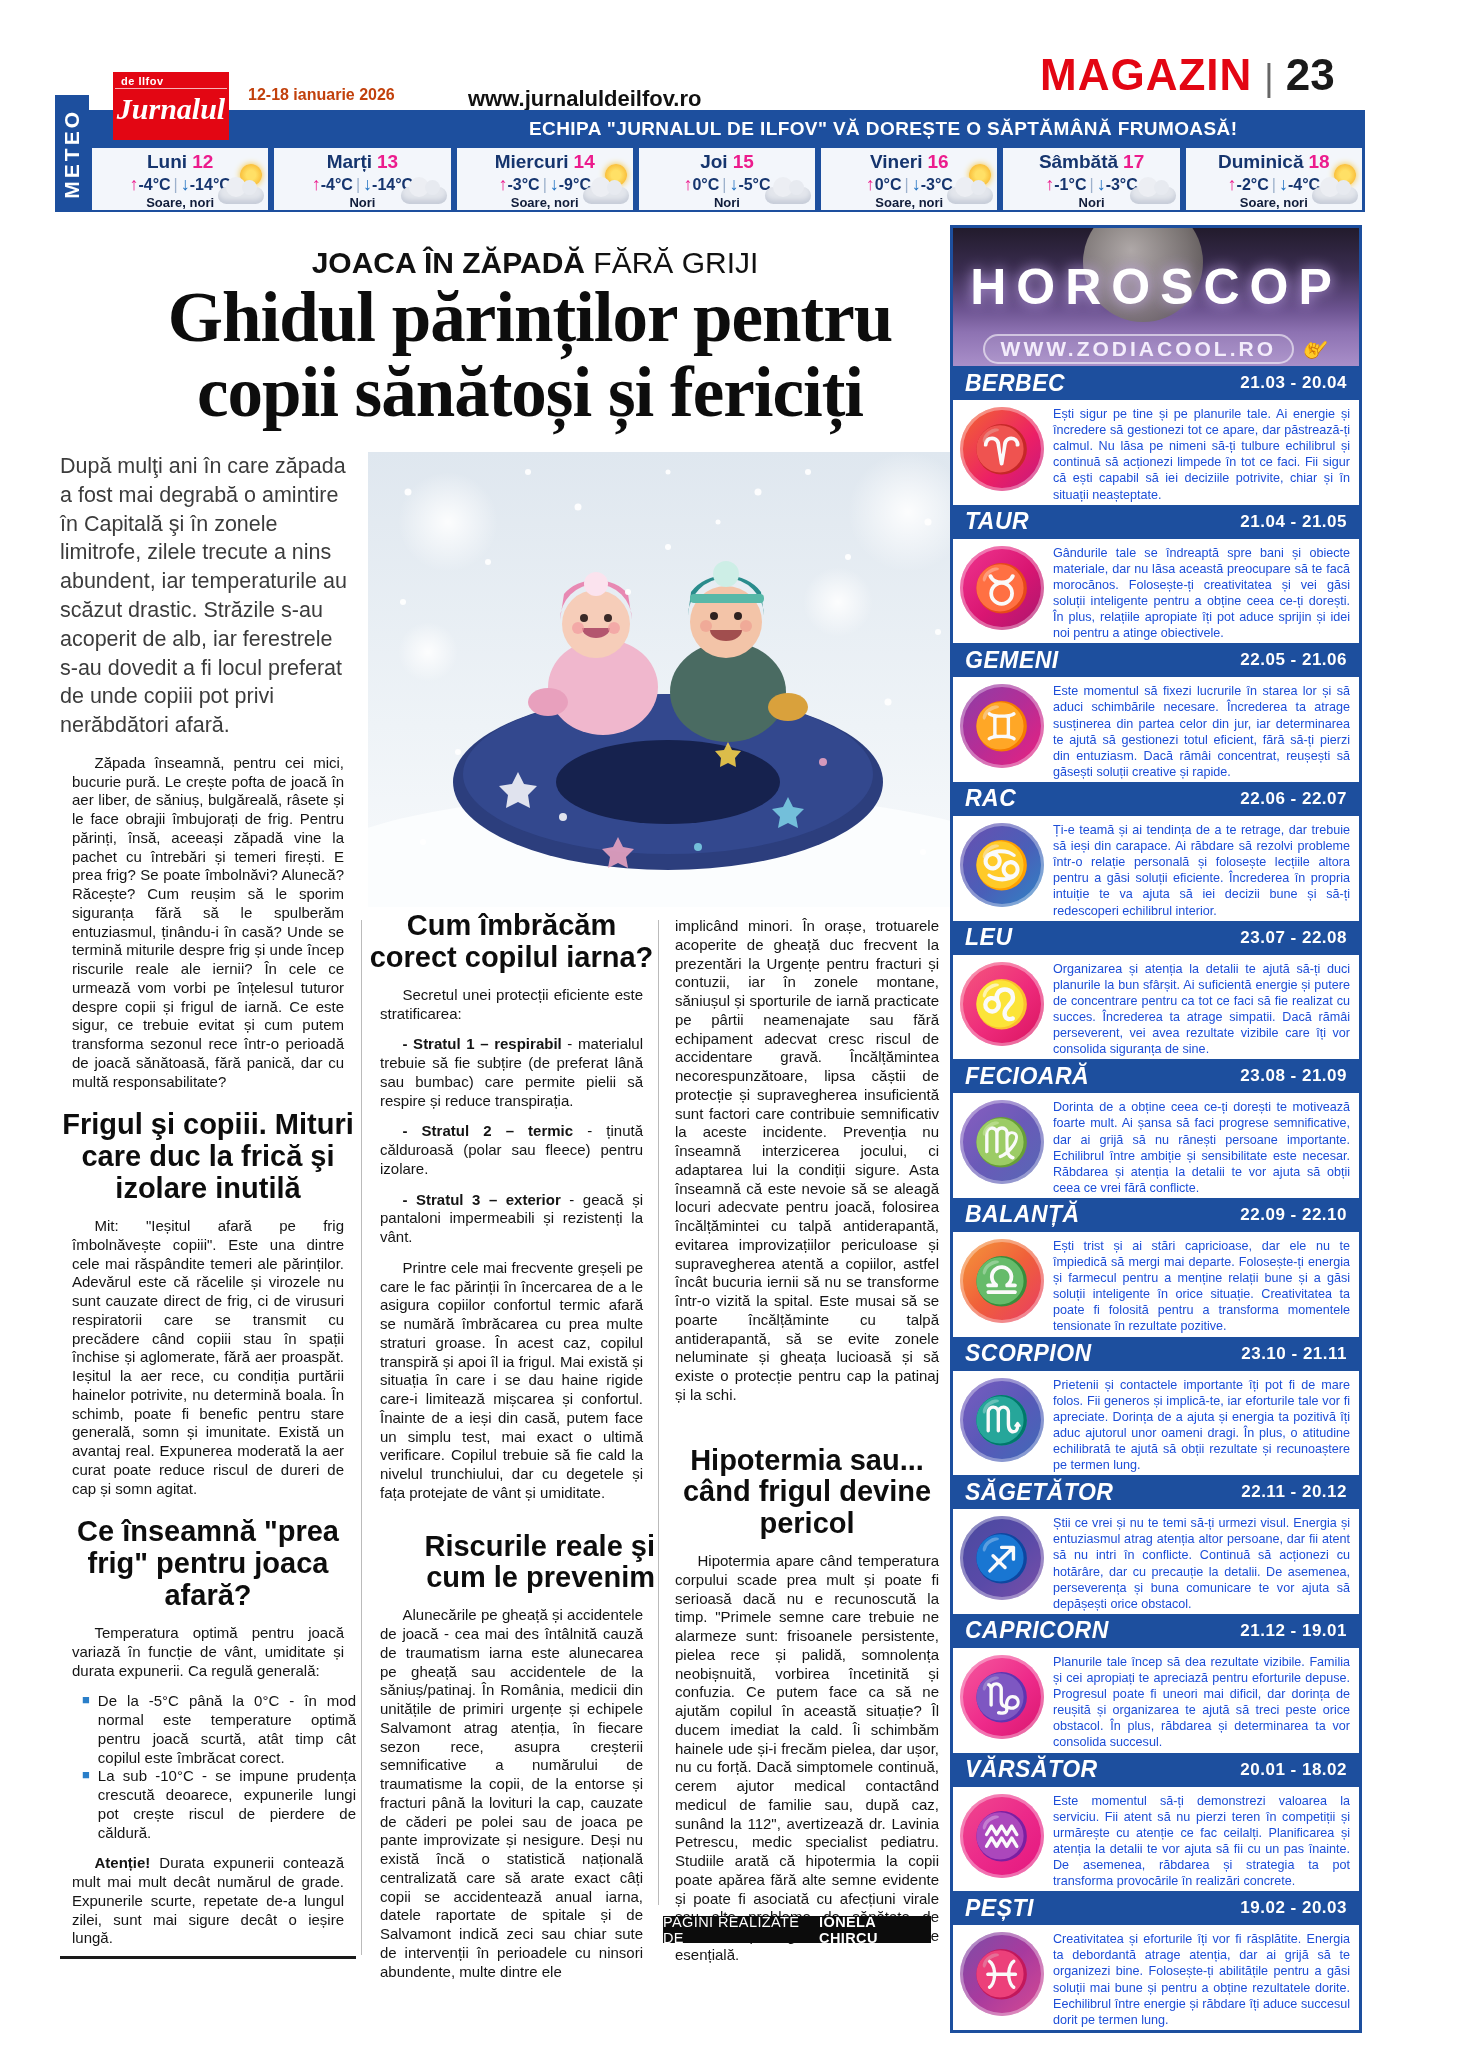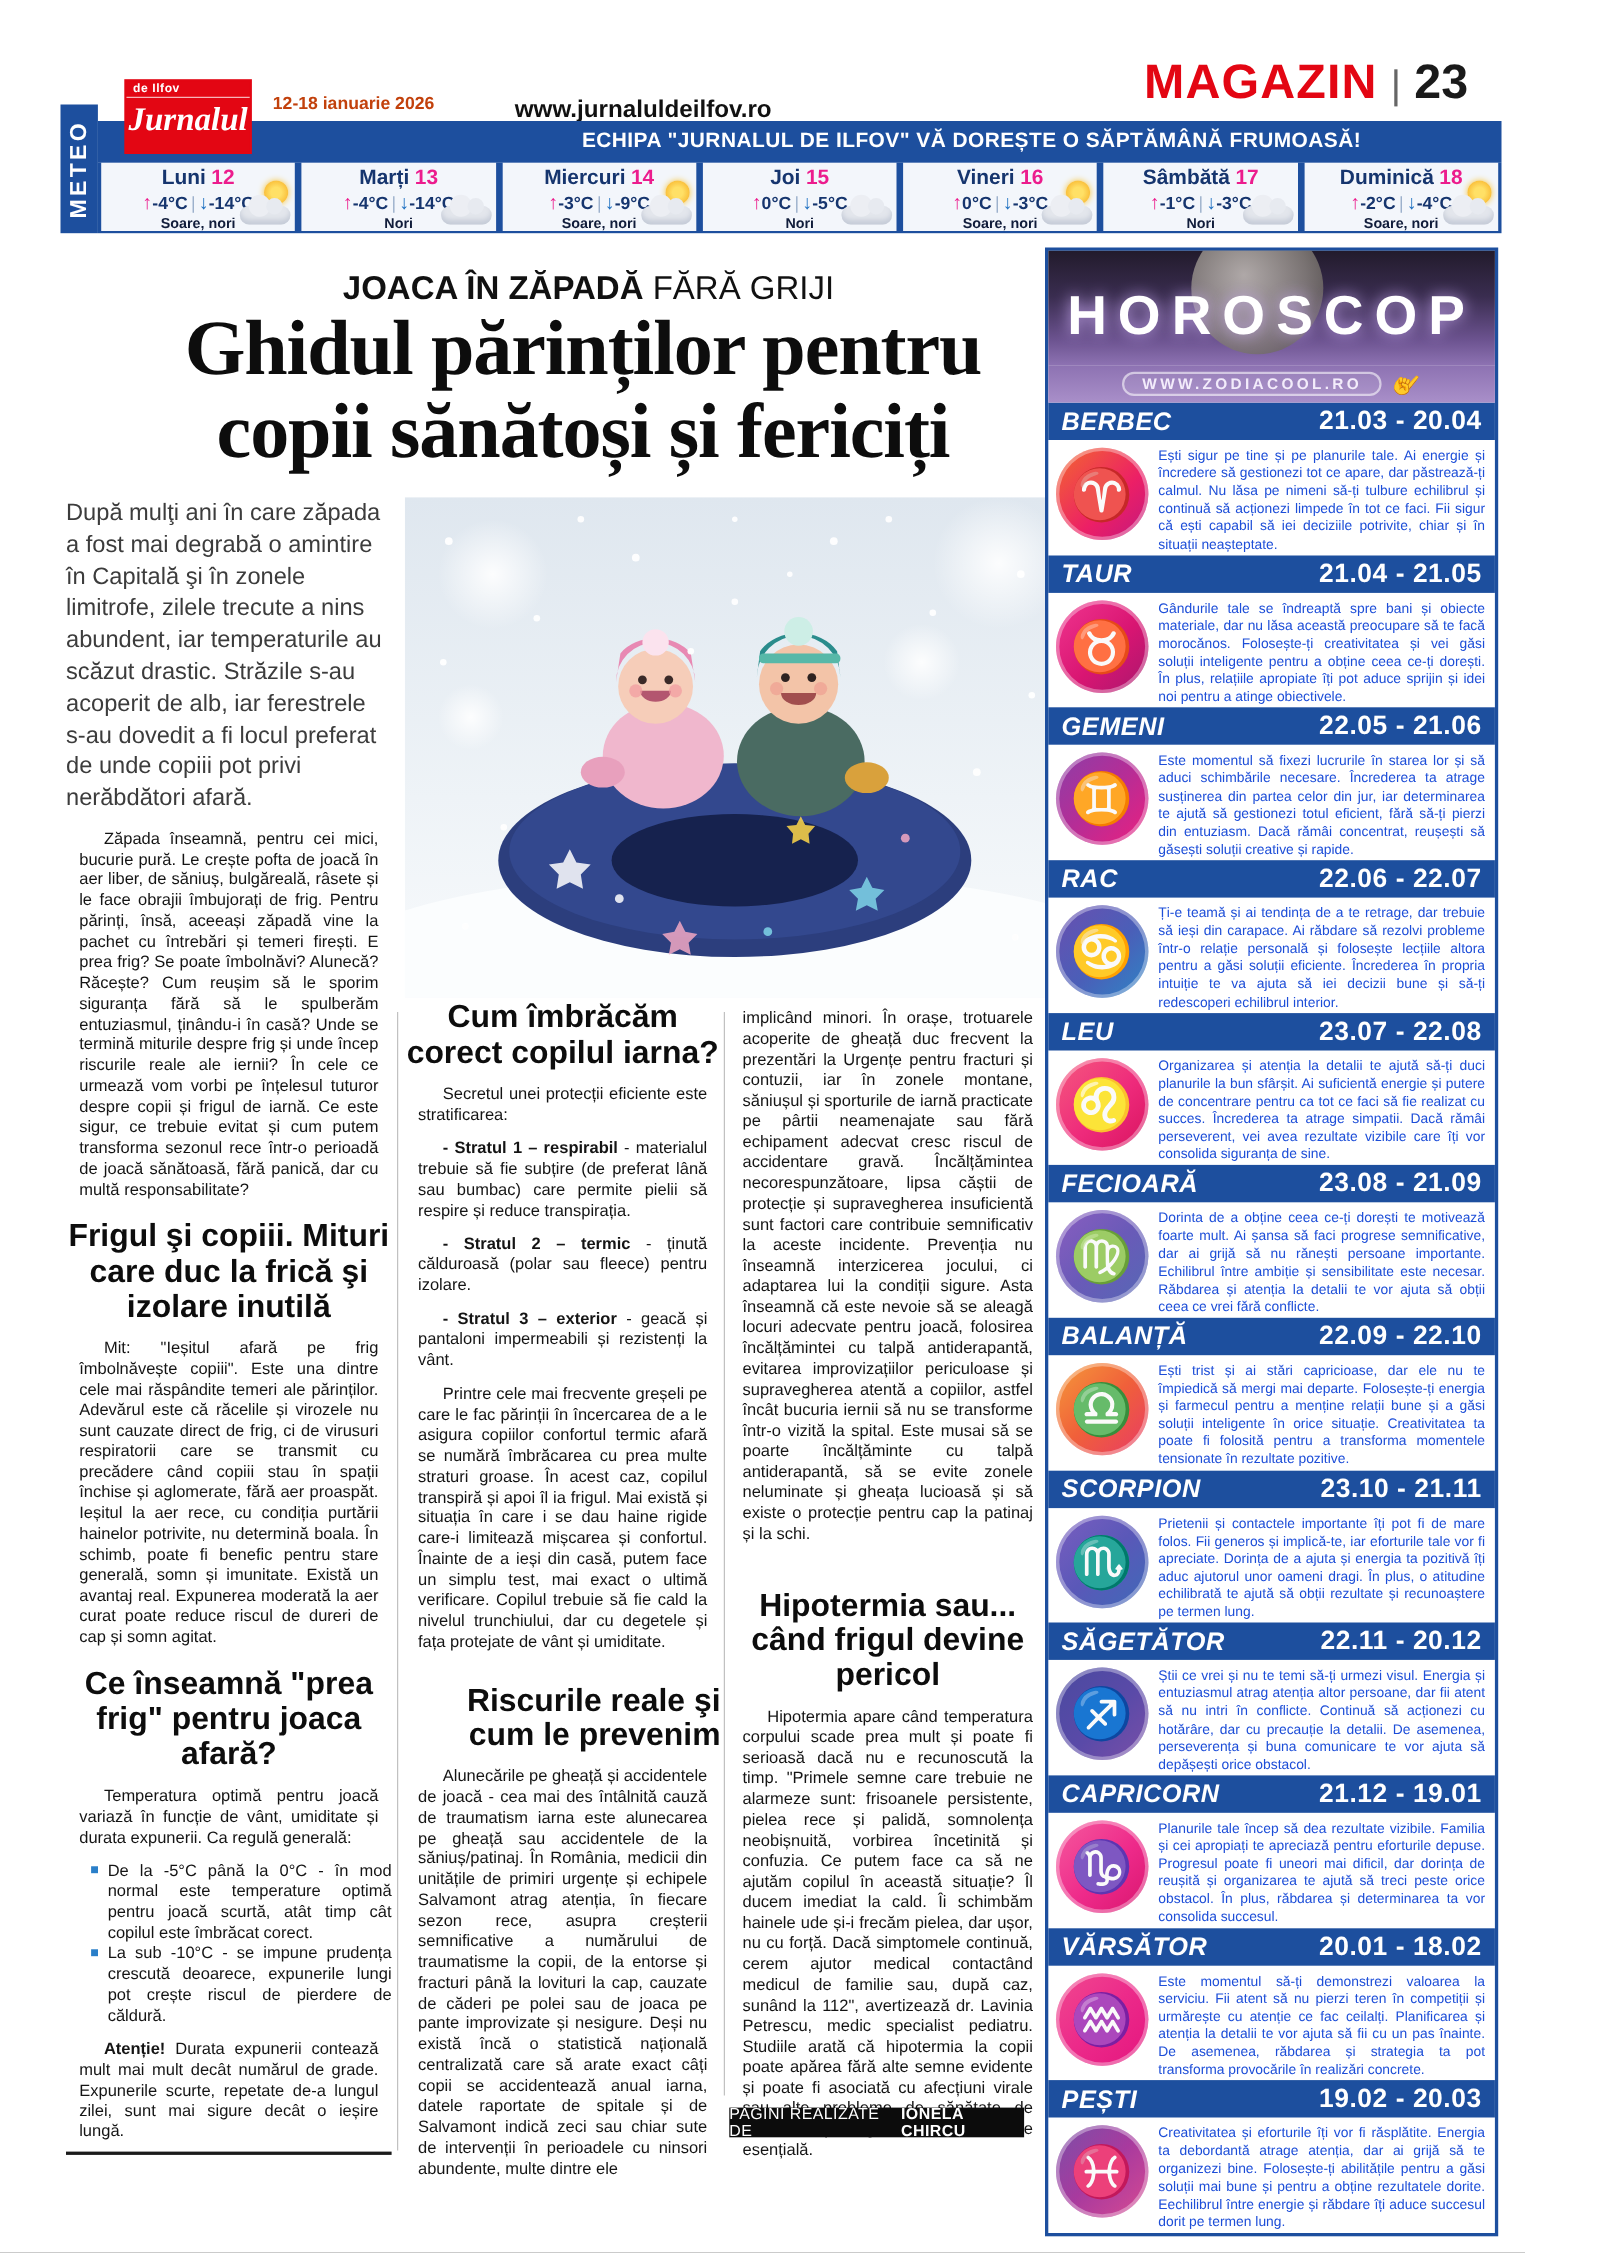--- a/index.html
+++ b/index.html
@@ -52,25 +52,25 @@
   .credit{position:absolute;left:663px;top:1916px;width:268px;height:27px;background:#0c0c0c;color:#fff;display:flex;align-items:center;justify-content:center;font-size:14.5px;letter-spacing:.4px;}
   .credit b{margin-left:5px;}
   
   .photo{position:absolute;left:368px;top:452px;width:606px;height:455px;}
   
   .hz{position:absolute;left:950px;top:225px;width:412px;border:3px solid #1d4f9e;box-sizing:border-box;background:#fff;}
   .hz-head{position:relative;height:104px;background:linear-gradient(180deg,#221b2c 0%,#3a2d50 40%,#6c5390 78%,#8d72b2 100%);overflow:hidden;}
   .hz-moon{position:absolute;left:130px;top:-26px;width:120px;height:120px;border-radius:50%;background:radial-gradient(circle at 40% 40%,#cfc9c2 0%,#8d8781 55%,#4a453f 100%);opacity:.8;}
   .hz-title{position:absolute;left:0;right:0;top:30px;text-align:center;color:#fff;font-size:50px;font-weight:bold;letter-spacing:10px;text-shadow:0 0 14px rgba(200,170,240,.9);}
   .hz-url{position:relative;height:34px;background:linear-gradient(180deg,#8d72b2,#a98fc9);display:flex;align-items:center;justify-content:center;gap:8px;}
-  .hz-pill{border:2px solid rgba(255,255,255,.55);border-radius:15px;padding:1px 16px;color:#f3ecfb;font-size:14px;font-weight:bold;letter-spacing:3px;background:rgba(255,255,255,.08);}
+  .hz-pill{border:2px solid rgba(255,255,255,.55);border-radius:15px;padding:1px 16px;color:#f3ecfb;font-size:21px;font-weight:bold;letter-spacing:3px;background:rgba(255,255,255,.08);}
   .hz-hand{color:#fff;font-size:22px;transform:rotate(40deg);}
   .sign-bar{display:flex;justify-content:space-between;align-items:center;height:34px;background:#1d4f9e;color:#fff;padding:0 12px;}
   .sign-name{font-style:italic;font-weight:bold;font-size:23px;letter-spacing:.5px;}
-  .sign-dates{font-weight:bold;font-size:24px;letter-spacing:.5px;}
+  .sign-dates{font-weight:bold;font-size:17px;letter-spacing:.5px;}
   .sign-body{display:flex;align-items:flex-start;min-height:99px;}
   .zicon{flex:0 0 84px;width:84px;height:84px;border-radius:50%;margin:7px 9px 4px 7px;display:flex;align-items:center;justify-content:center;box-shadow:inset 0 0 0 3px rgba(255,255,255,.35);}
   .zicon span{color:#fff;font-size:46px;line-height:1;}
   .sign-text{flex:1;font-size:12.6px;line-height:1.28;text-align:justify;color:#1d4ed8;padding:6px 9px 2px 0;}
 </style>
 </head>
 <body>
 
 <div class="page">
 

